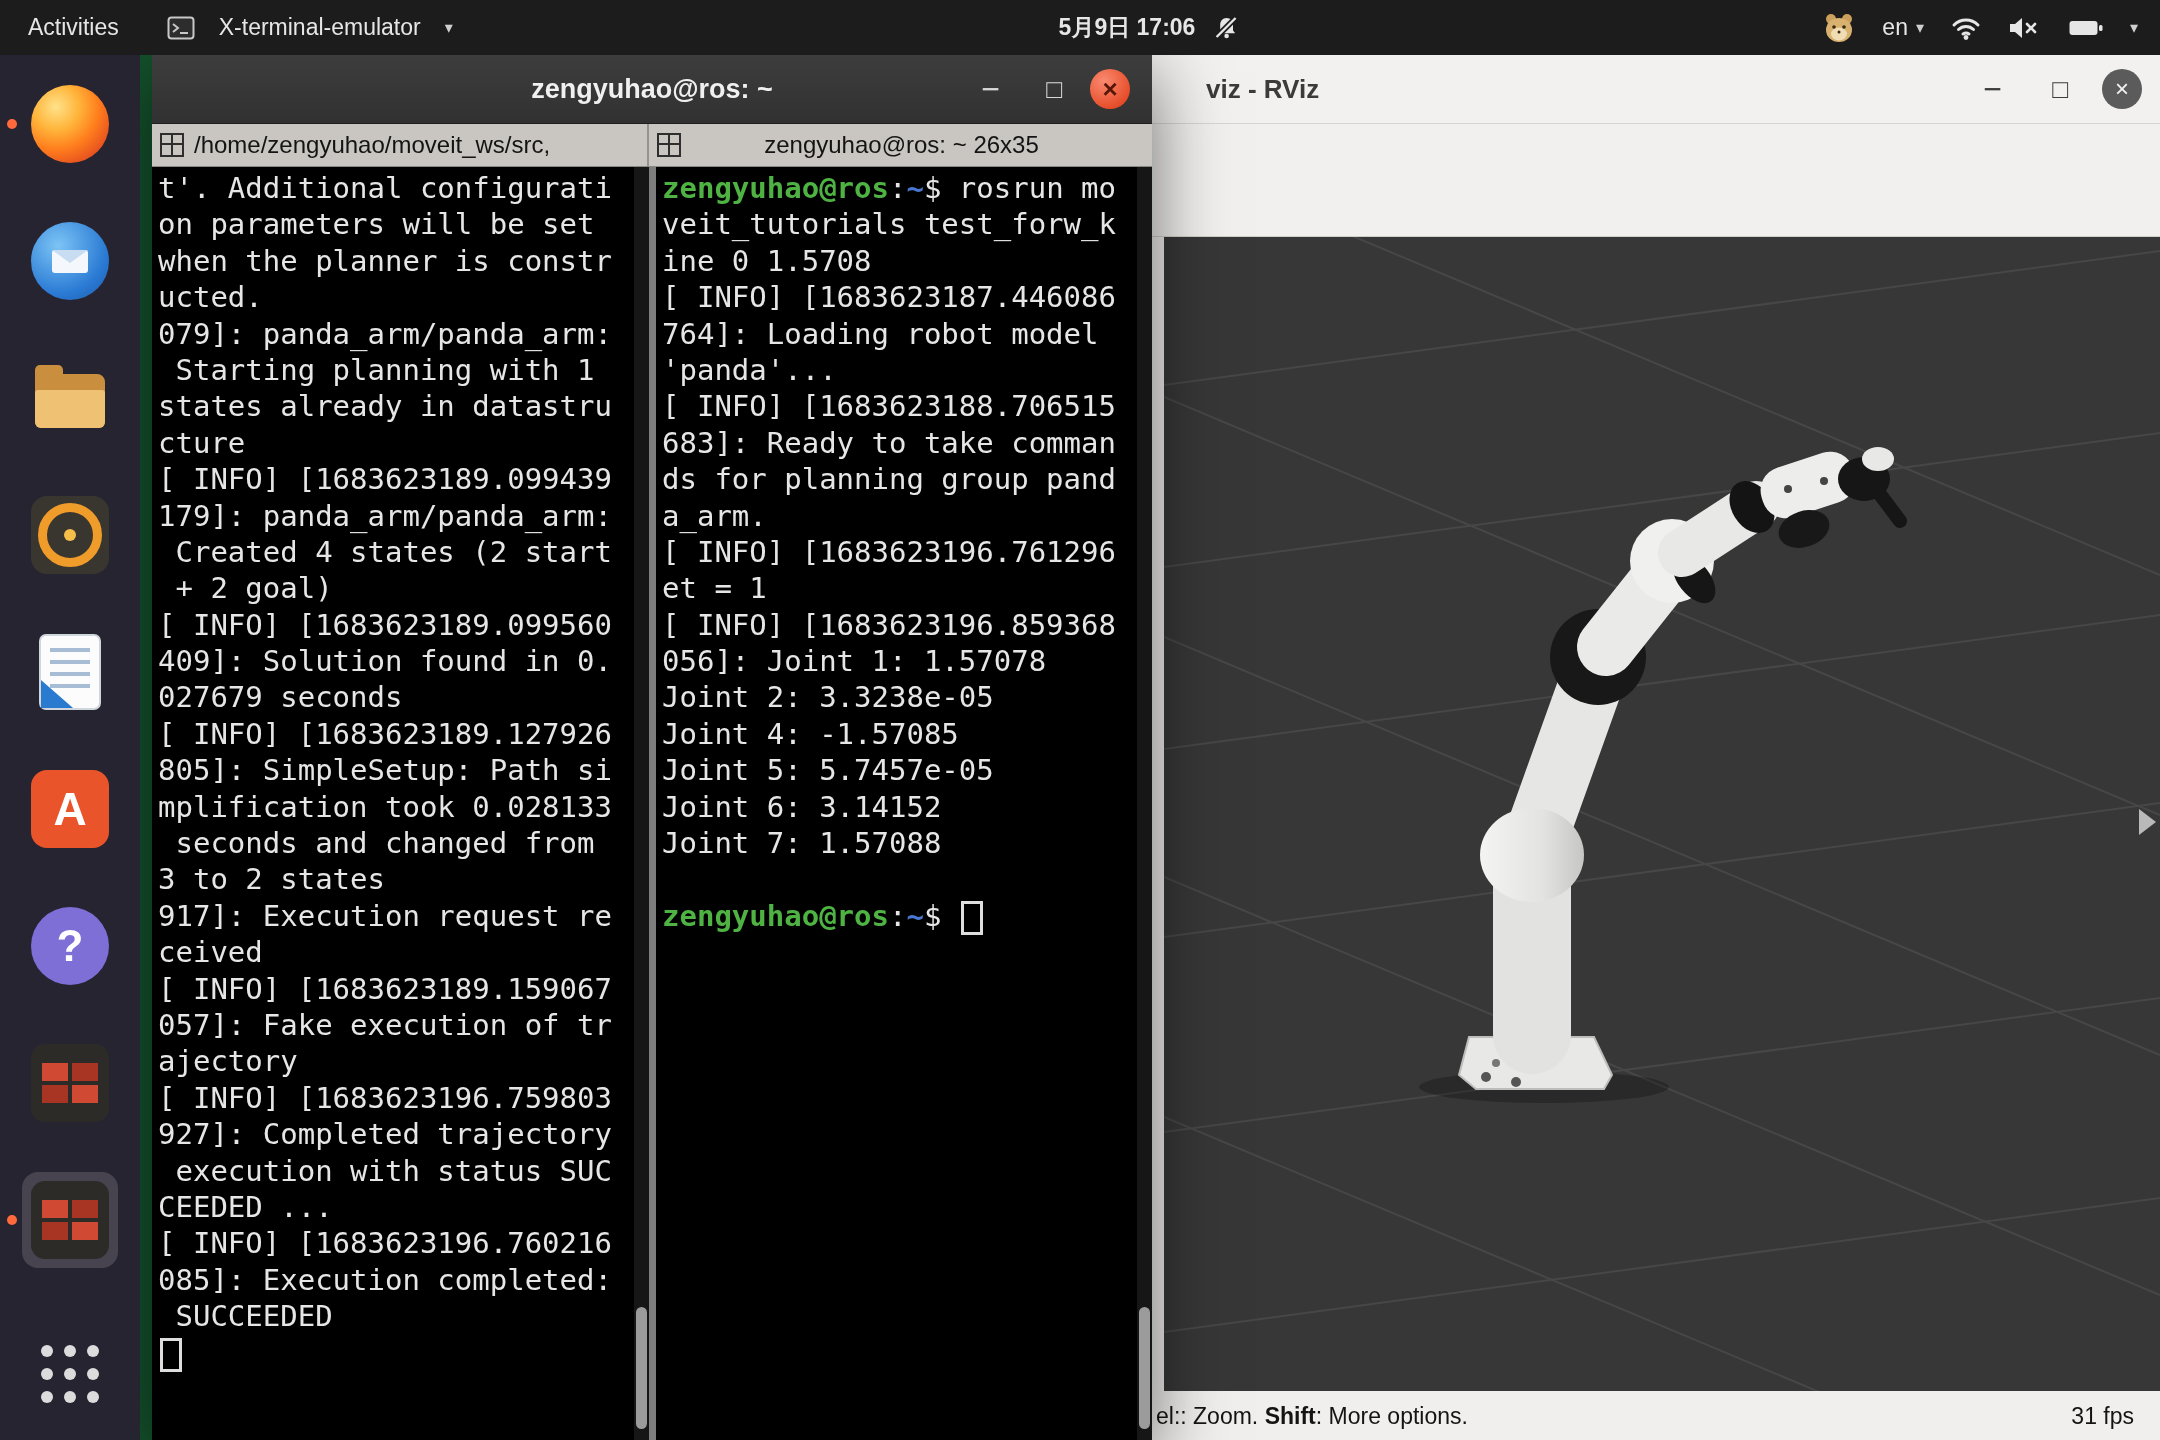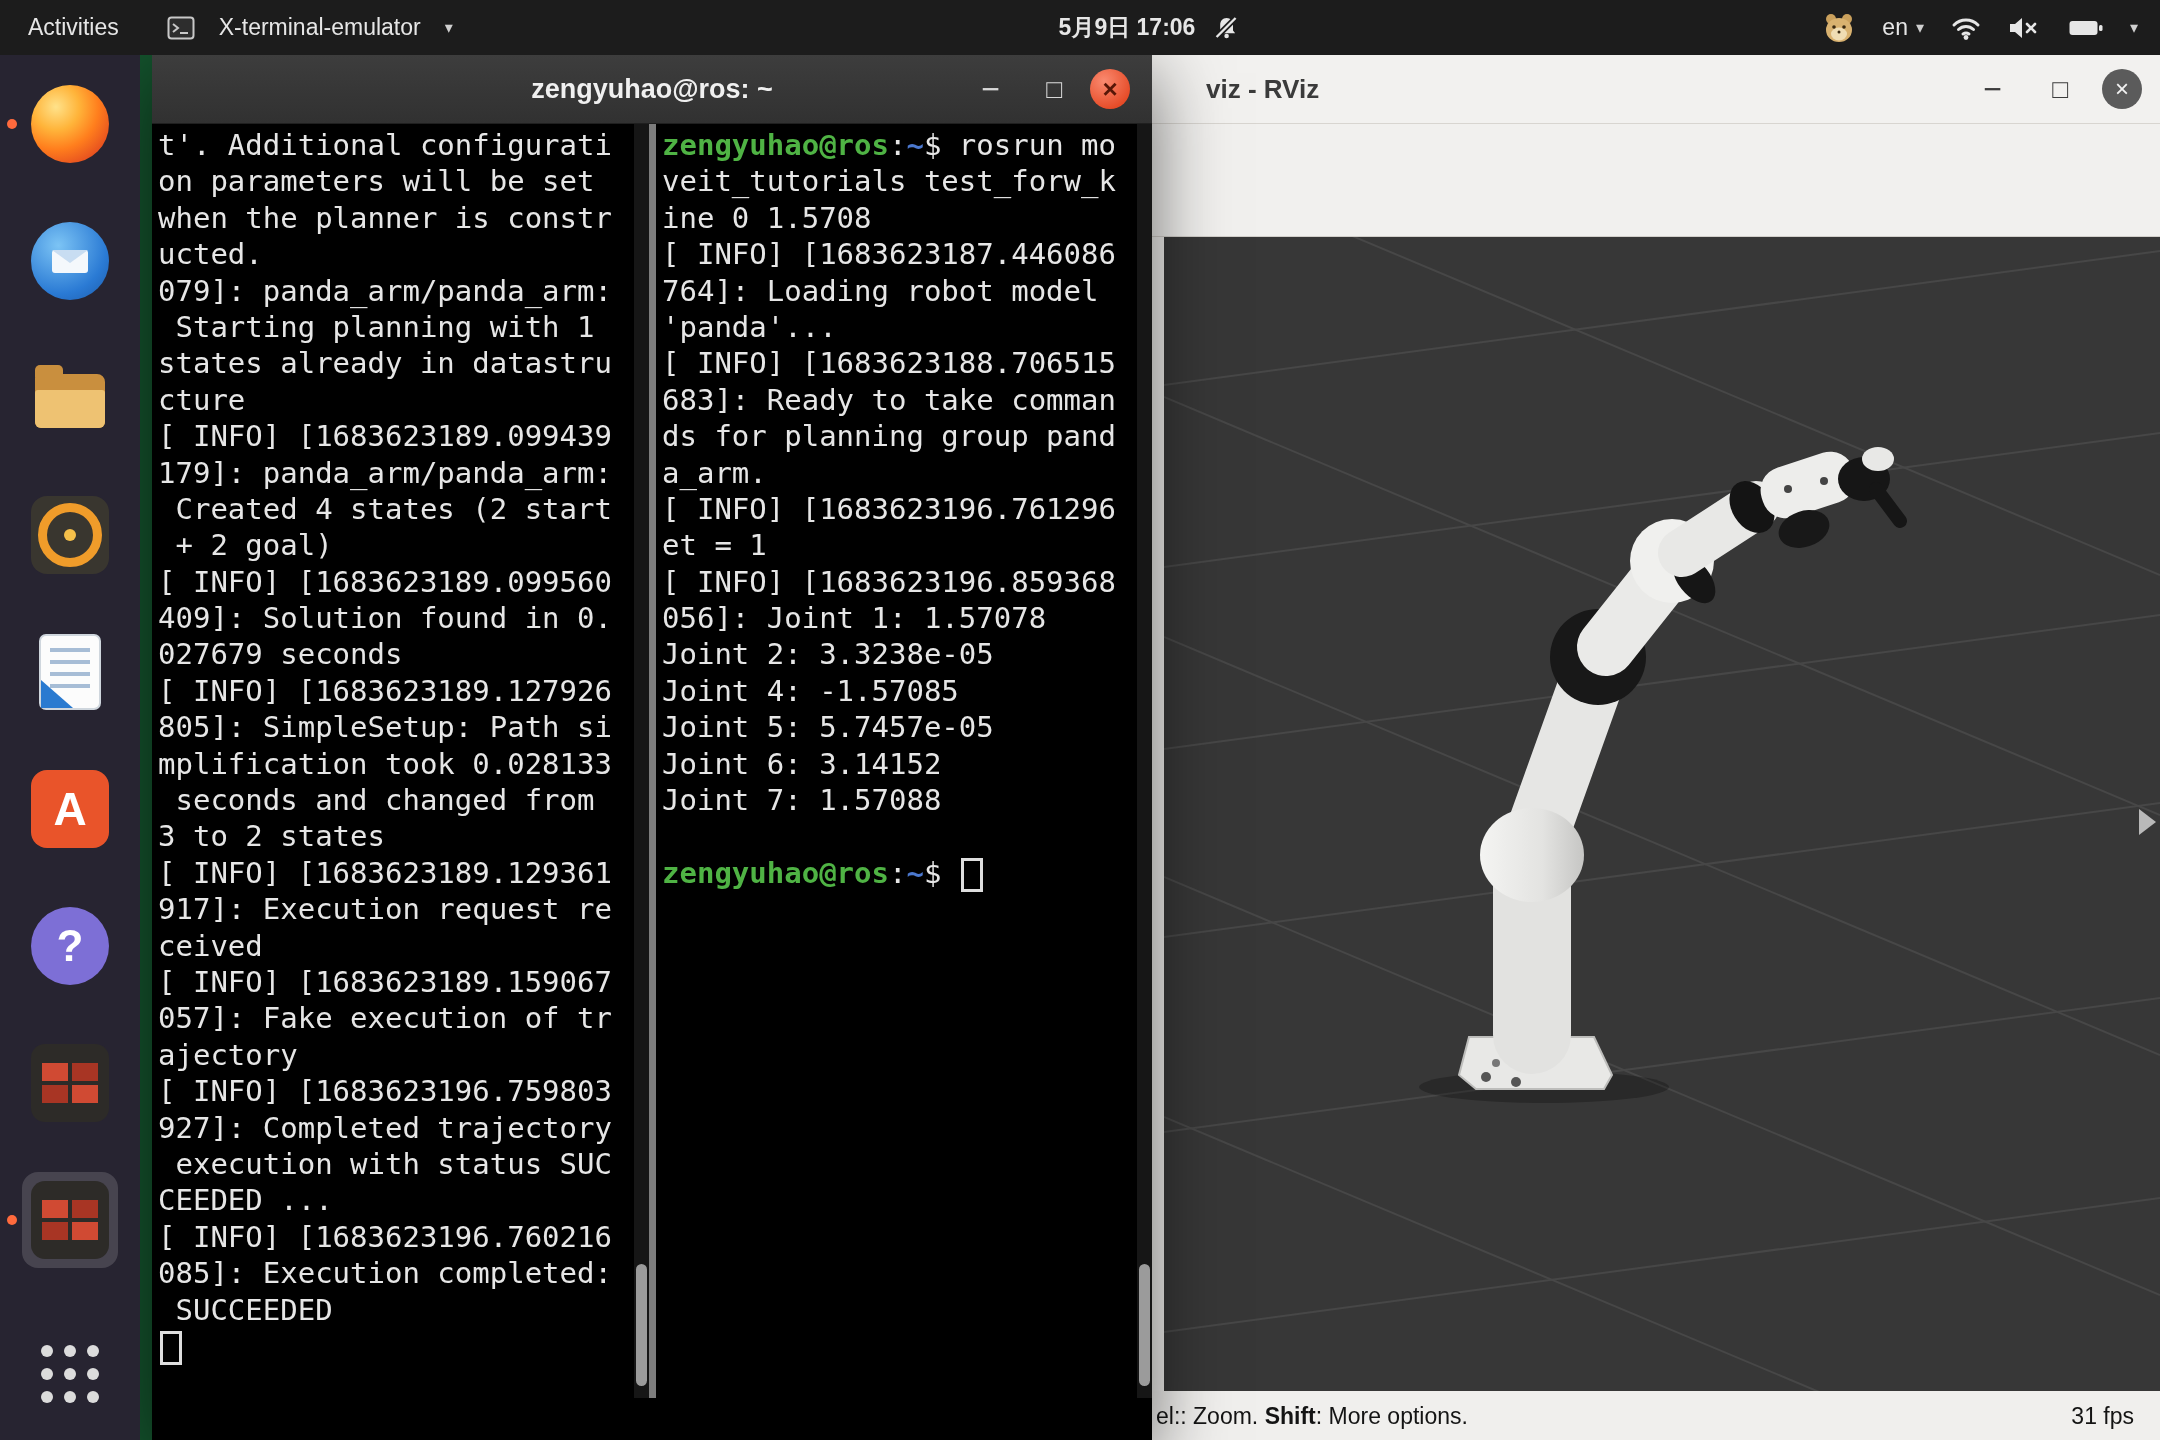--- a/index.html
+++ b/index.html
@@ -314,20 +314,30 @@
     </div>
   </section>
 
   <section class="termwin">
     <div class="term-titlebar">
       <span class="term-title">zengyuhao@ros: ~</span>
       <span class="twbtn tmin">−</span>
       <span class="twbtn tmax">□</span>
       <span class="twbtn tclose">×</span>
     </div>
+    <div class="term-tabbar">
+      <div class="tabcell left">
+        <span class="grid-ic"></span>
+        <span class="tablabel">/home/zengyuhao/moveit_ws/src,</span>
+      </div>
+      <div class="tabcell right">
+        <span class="grid-ic"></span>
+        <span class="tablabel">zengyuhao@ros: ~ 26x35</span>
+      </div>
+    </div>
     <div class="term-body">
       <div class="pane pane-left">
         <div class="pane-content">
             <div class="tline">t'. Additional configurati</div>
             <div class="tline">on parameters will be set</div>
             <div class="tline">when the planner is constr</div>
             <div class="tline">ucted.</div>
             <div class="tline">079]: panda_arm/panda_arm:</div>
             <div class="tline"> Starting planning with 1</div>
             <div class="tline">states already in datastru</div>
@@ -337,21 +347,20 @@
             <div class="tline"> Created 4 states (2 start</div>
             <div class="tline"> + 2 goal)</div>
             <div class="tline">[ INFO] [1683623189.099560</div>
             <div class="tline">409]: Solution found in 0.</div>
             <div class="tline">027679 seconds</div>
             <div class="tline">[ INFO] [1683623189.127926</div>
             <div class="tline">805]: SimpleSetup: Path si</div>
             <div class="tline">mplification took 0.028133</div>
             <div class="tline"> seconds and changed from</div>
             <div class="tline">3 to 2 states</div>
-            <div class="tline">[ INFO] [1683623189.129361</div>
             <div class="tline">917]: Execution request re</div>
             <div class="tline">ceived</div>
             <div class="tline">[ INFO] [1683623189.159067</div>
             <div class="tline">057]: Fake execution of tr</div>
             <div class="tline">ajectory</div>
             <div class="tline">[ INFO] [1683623196.759803</div>
             <div class="tline">927]: Completed trajectory</div>
             <div class="tline"> execution with status SUC</div>
             <div class="tline">CEEDED ...</div>
             <div class="tline">[ INFO] [1683623196.760216</div>

